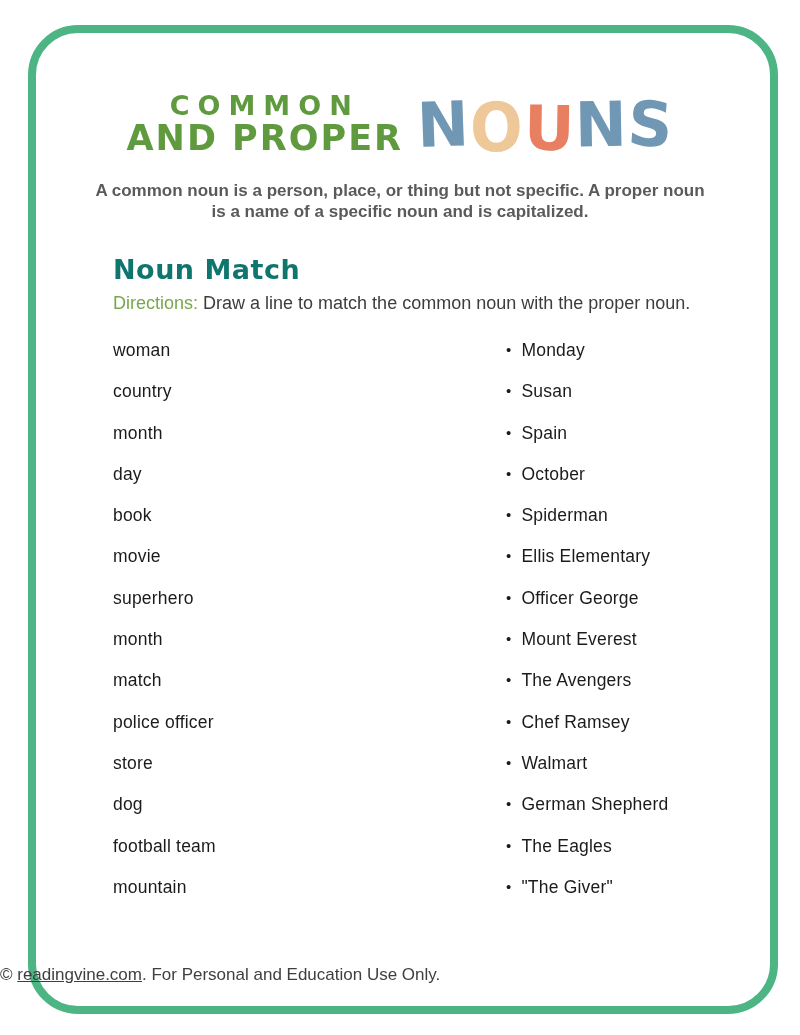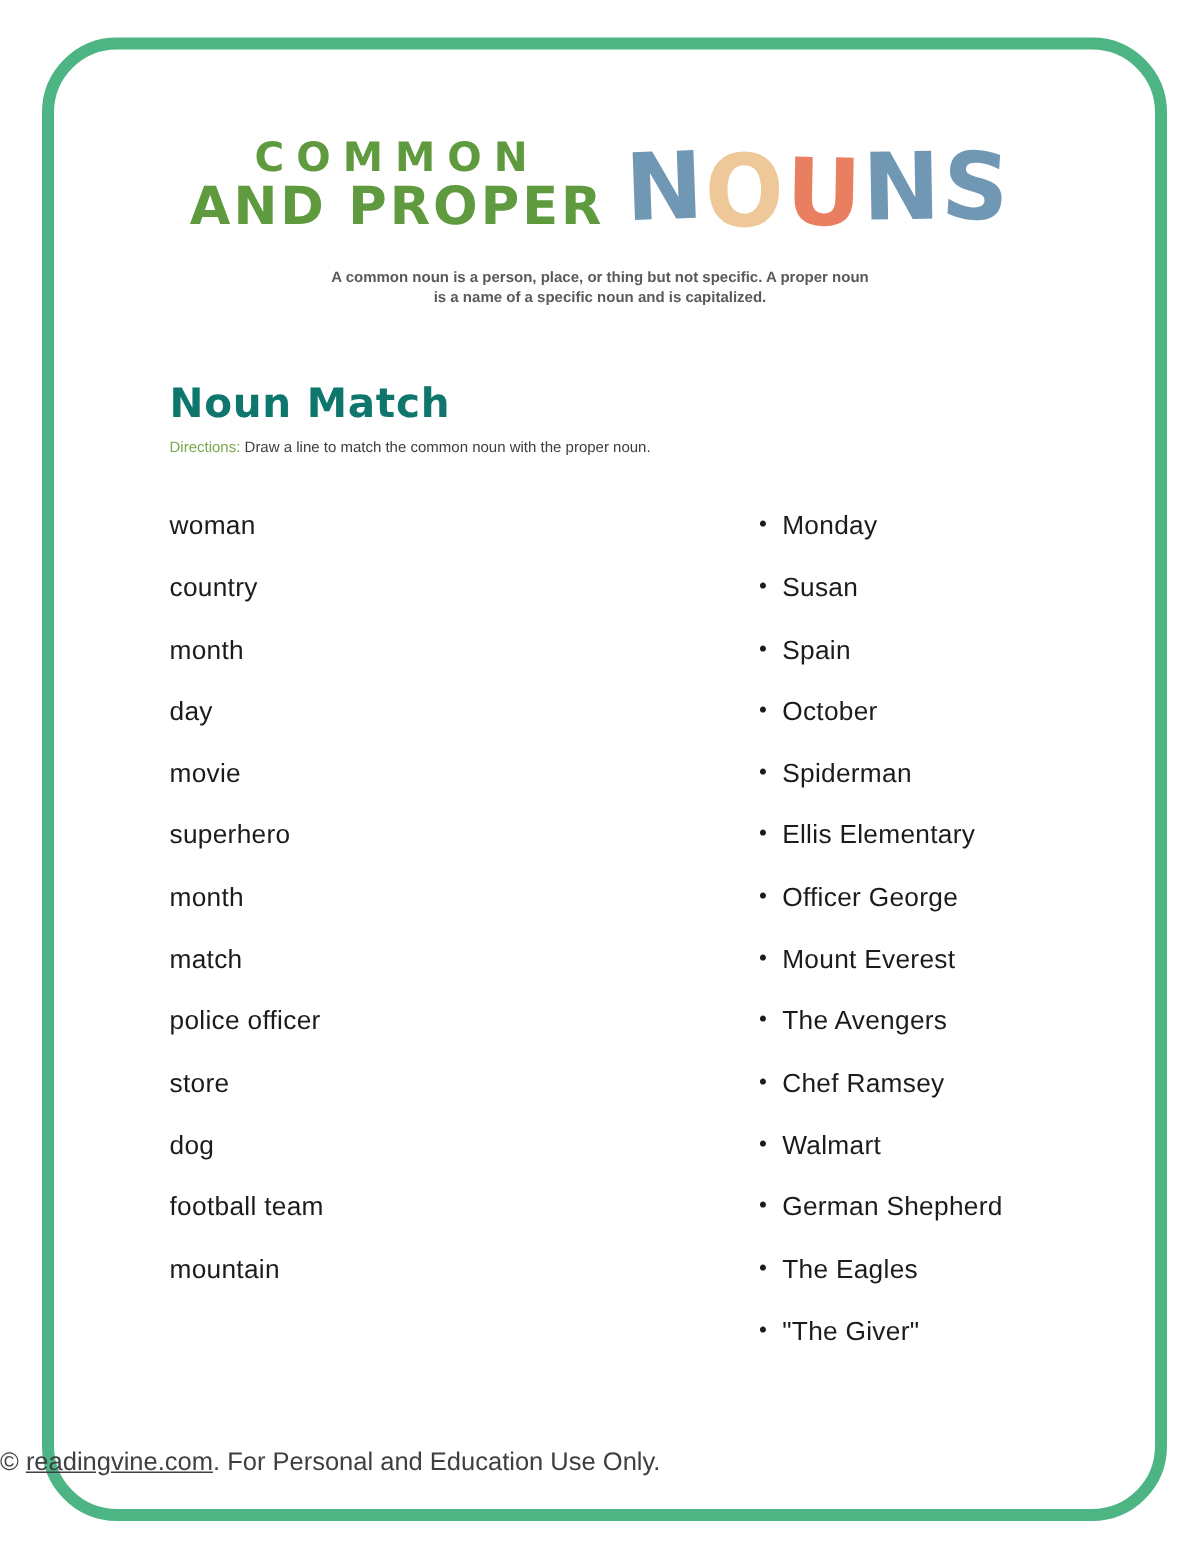--- a/index.html
+++ b/index.html
@@ -45,38 +45,38 @@
   .title-nouns span:nth-child(1){transform:rotate(-2deg);}
   .title-nouns span:nth-child(2){transform:translateY(3px) scaleY(1.08);}
   .title-nouns span:nth-child(3){transform:translateY(4px) rotate(1deg);}
   .title-nouns span:nth-child(4){transform:rotate(-1deg);}
   .title-nouns span:nth-child(5){transform:rotate(4deg);}
   .subtitle{
     position:absolute;top:180px;left:0;width:100%;
     text-align:center;
     color:#595a5c;
     font-weight:700;
-    font-size:10px;
+    font-size:17px;
     line-height:1.25;
     margin:0;
   }
   
   .section-heading{
     position:absolute;top:254px;left:113px;
     margin:0;
     font-family:"DejaVu Sans",sans-serif;
     font-size:27px;
     font-weight:800;
     color:#0f766e;
     letter-spacing:0.5px;
   }
   .directions{
     position:absolute;top:293px;left:113px;
     margin:0;
-    font-size:10px;
+    font-size:18px;
     color:#3c3d3f;
   }
   .directions .dir-label{color:#76a94b;}
   
   .match-list{
     position:absolute;top:340px;
     list-style:none;margin:0;padding:0;
   }
   .match-list.common{left:113px;}
   .match-list.proper{left:506px;}
@@ -137,20 +137,21 @@
   <p class="directions">
     <span class="dir-label">Directions:</span>
     <span>Draw a line to match the common noun with the proper noun.</span>
   </p>
 
   <ul class="match-list common" id="common-list">
       <li>woman</li>
       <li>country</li>
       <li>month</li>
       <li>day</li>
+      <li>book</li>
       <li>movie</li>
       <li>superhero</li>
       <li>month</li>
       <li>match</li>
       <li>police officer</li>
       <li>store</li>
       <li>dog</li>
       <li>football team</li>
       <li>mountain</li>
     </ul>

